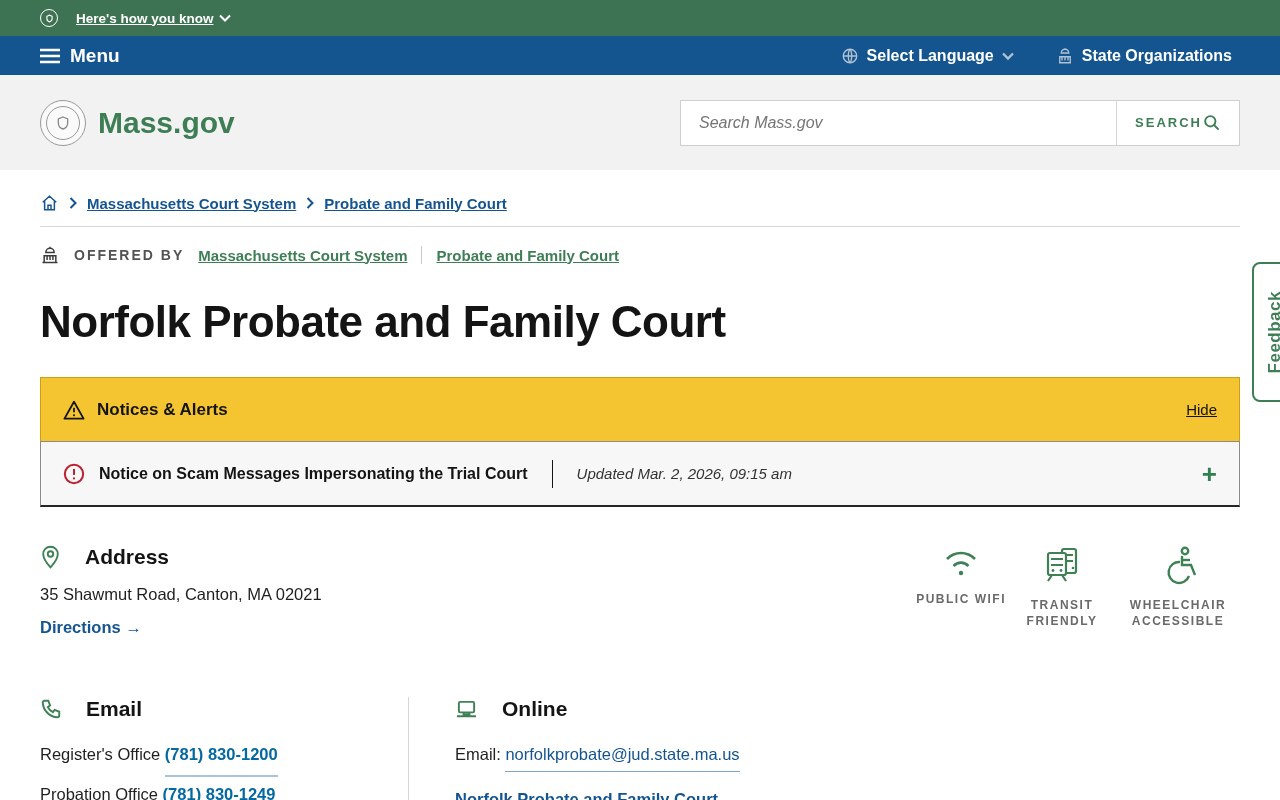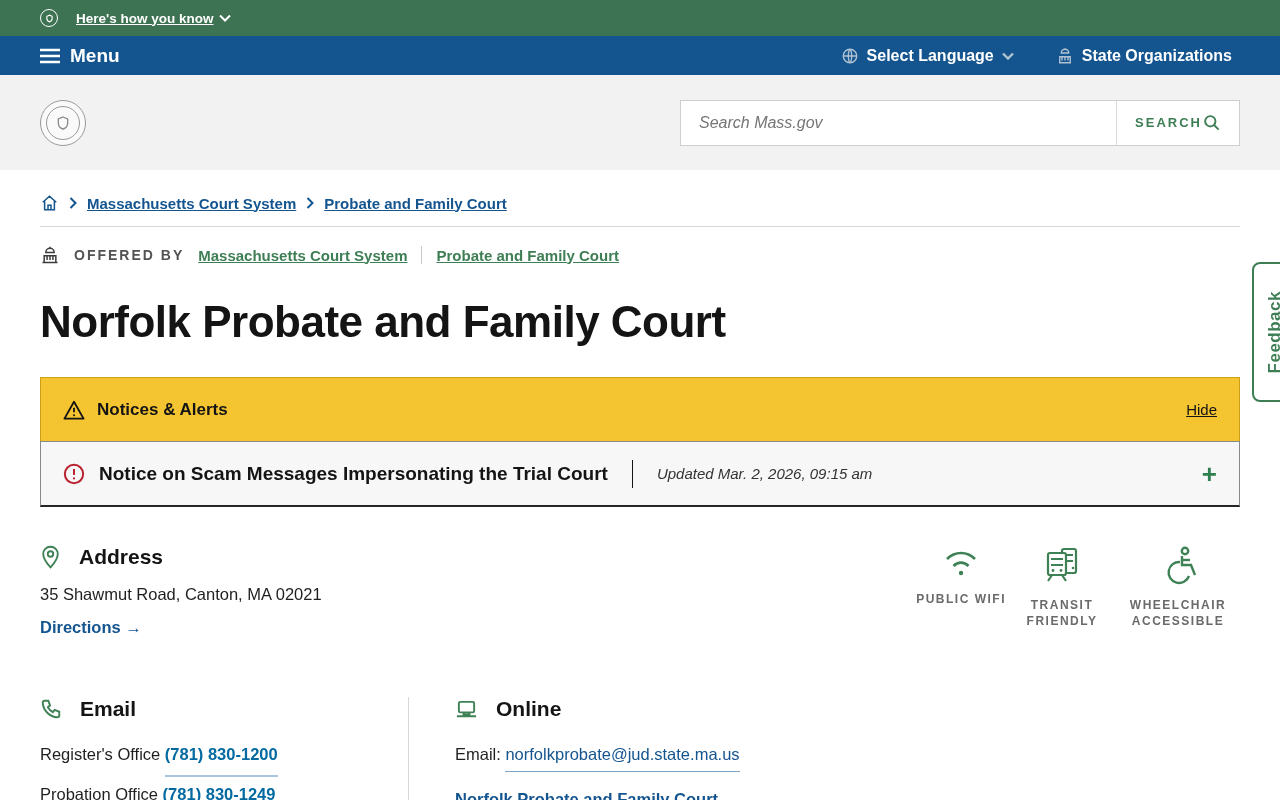--- a/index.html
+++ b/index.html
@@ -55,29 +55,29 @@
   h1.page-title { margin-top:32px; font-size:44px; font-weight:700; color:#141414; letter-spacing:-.5px; }
 
   
   .alerts { margin-top:30px; width:1200px; }
   .alerts-head { background:#f4c431; height:64px; display:flex; align-items:center;
     padding:0 22px; gap:12px; border:1px solid #caa114; border-bottom:none; }
   .alerts-head .title { font-size:17px; font-weight:700; }
   .hide-link { margin-left:auto; font-size:15px; color:#141414; text-decoration:underline; cursor:pointer; }
   .alerts-body { background:#f7f7f7; border:1px solid #8a8a8a; border-bottom:2px solid #262626;
     height:66px; display:flex; align-items:center; padding:0 22px; gap:14px; }
-  .notice-title { font-size:19px; font-weight:700;text-align:center; }
+  .notice-title { font-size:16px; font-weight:700;text-align:center; }
   .notice-sep { width:1px; height:28px; background:#141414; margin:0 10px; }
   .notice-updated { font-style:italic; font-size:15px; color:#333; }
   .expand-btn { margin-left:auto; color:#2f8051; font-size:26px; font-weight:700; line-height:1;
     background:none; border:none; cursor:pointer; }
 
   
   .addr-row { position:relative; margin-top:38px; min-height:110px; }
-  .sec-head { display:flex; align-items:center; gap:18px; }
+  .sec-head { display:flex; align-items:center; gap:24px; }
   .sec-head .ttl { font-size:21px; font-weight:700; }
   .sec-head svg { color:#3e8155; }
   .addr-text { margin-top:16px; font-size:16.5px; color:#1f1f1f; }
   .directions { margin-top:14px; font-size:16.5px; font-weight:700; color:#14558f; cursor:pointer; display:inline-block; }
 
   .amenities { position:absolute; top:0; right:2px; display:flex; gap:16px; }
   .amenity { display:flex; flex-direction:column; align-items:center; gap:12px; cursor:default; }
   .amenity svg { color:#3e8155; }
   .amenity .lbl { font-size:12px; font-weight:600; letter-spacing:1.5px; color:#6a6a6a;
     text-align:center; line-height:1.35; }
@@ -155,20 +155,21 @@
 
   <div class="site-header">
     <div class="brand">
       <span class="seal-logo">
         <span class="inner">
           <svg width="16" height="16" viewBox="0 0 24 24" fill="none" stroke="currentColor" stroke-width="2">
             <path d="M12 3l7 3v6c0 5-3.5 8-7 9-3.5-1-7-4-7-9V6z"></path>
           </svg>
         </span>
       </span>
+      <span class="brand-name">Mass.gov</span>
     </div>
     <div class="search-wrap">
       <input class="search-input" placeholder="Search Mass.gov" style="">
       <button class="search-btn">
         <span>SEARCH</span>
         <svg width="19" height="19" viewBox="0 0 24 24" fill="none" stroke="#3e7e55" stroke-width="2.4">
           <circle cx="10.5" cy="10.5" r="6.5"></circle>
             <path d="M15.5 15.5 21 21"></path>
         </svg>
       </button>

